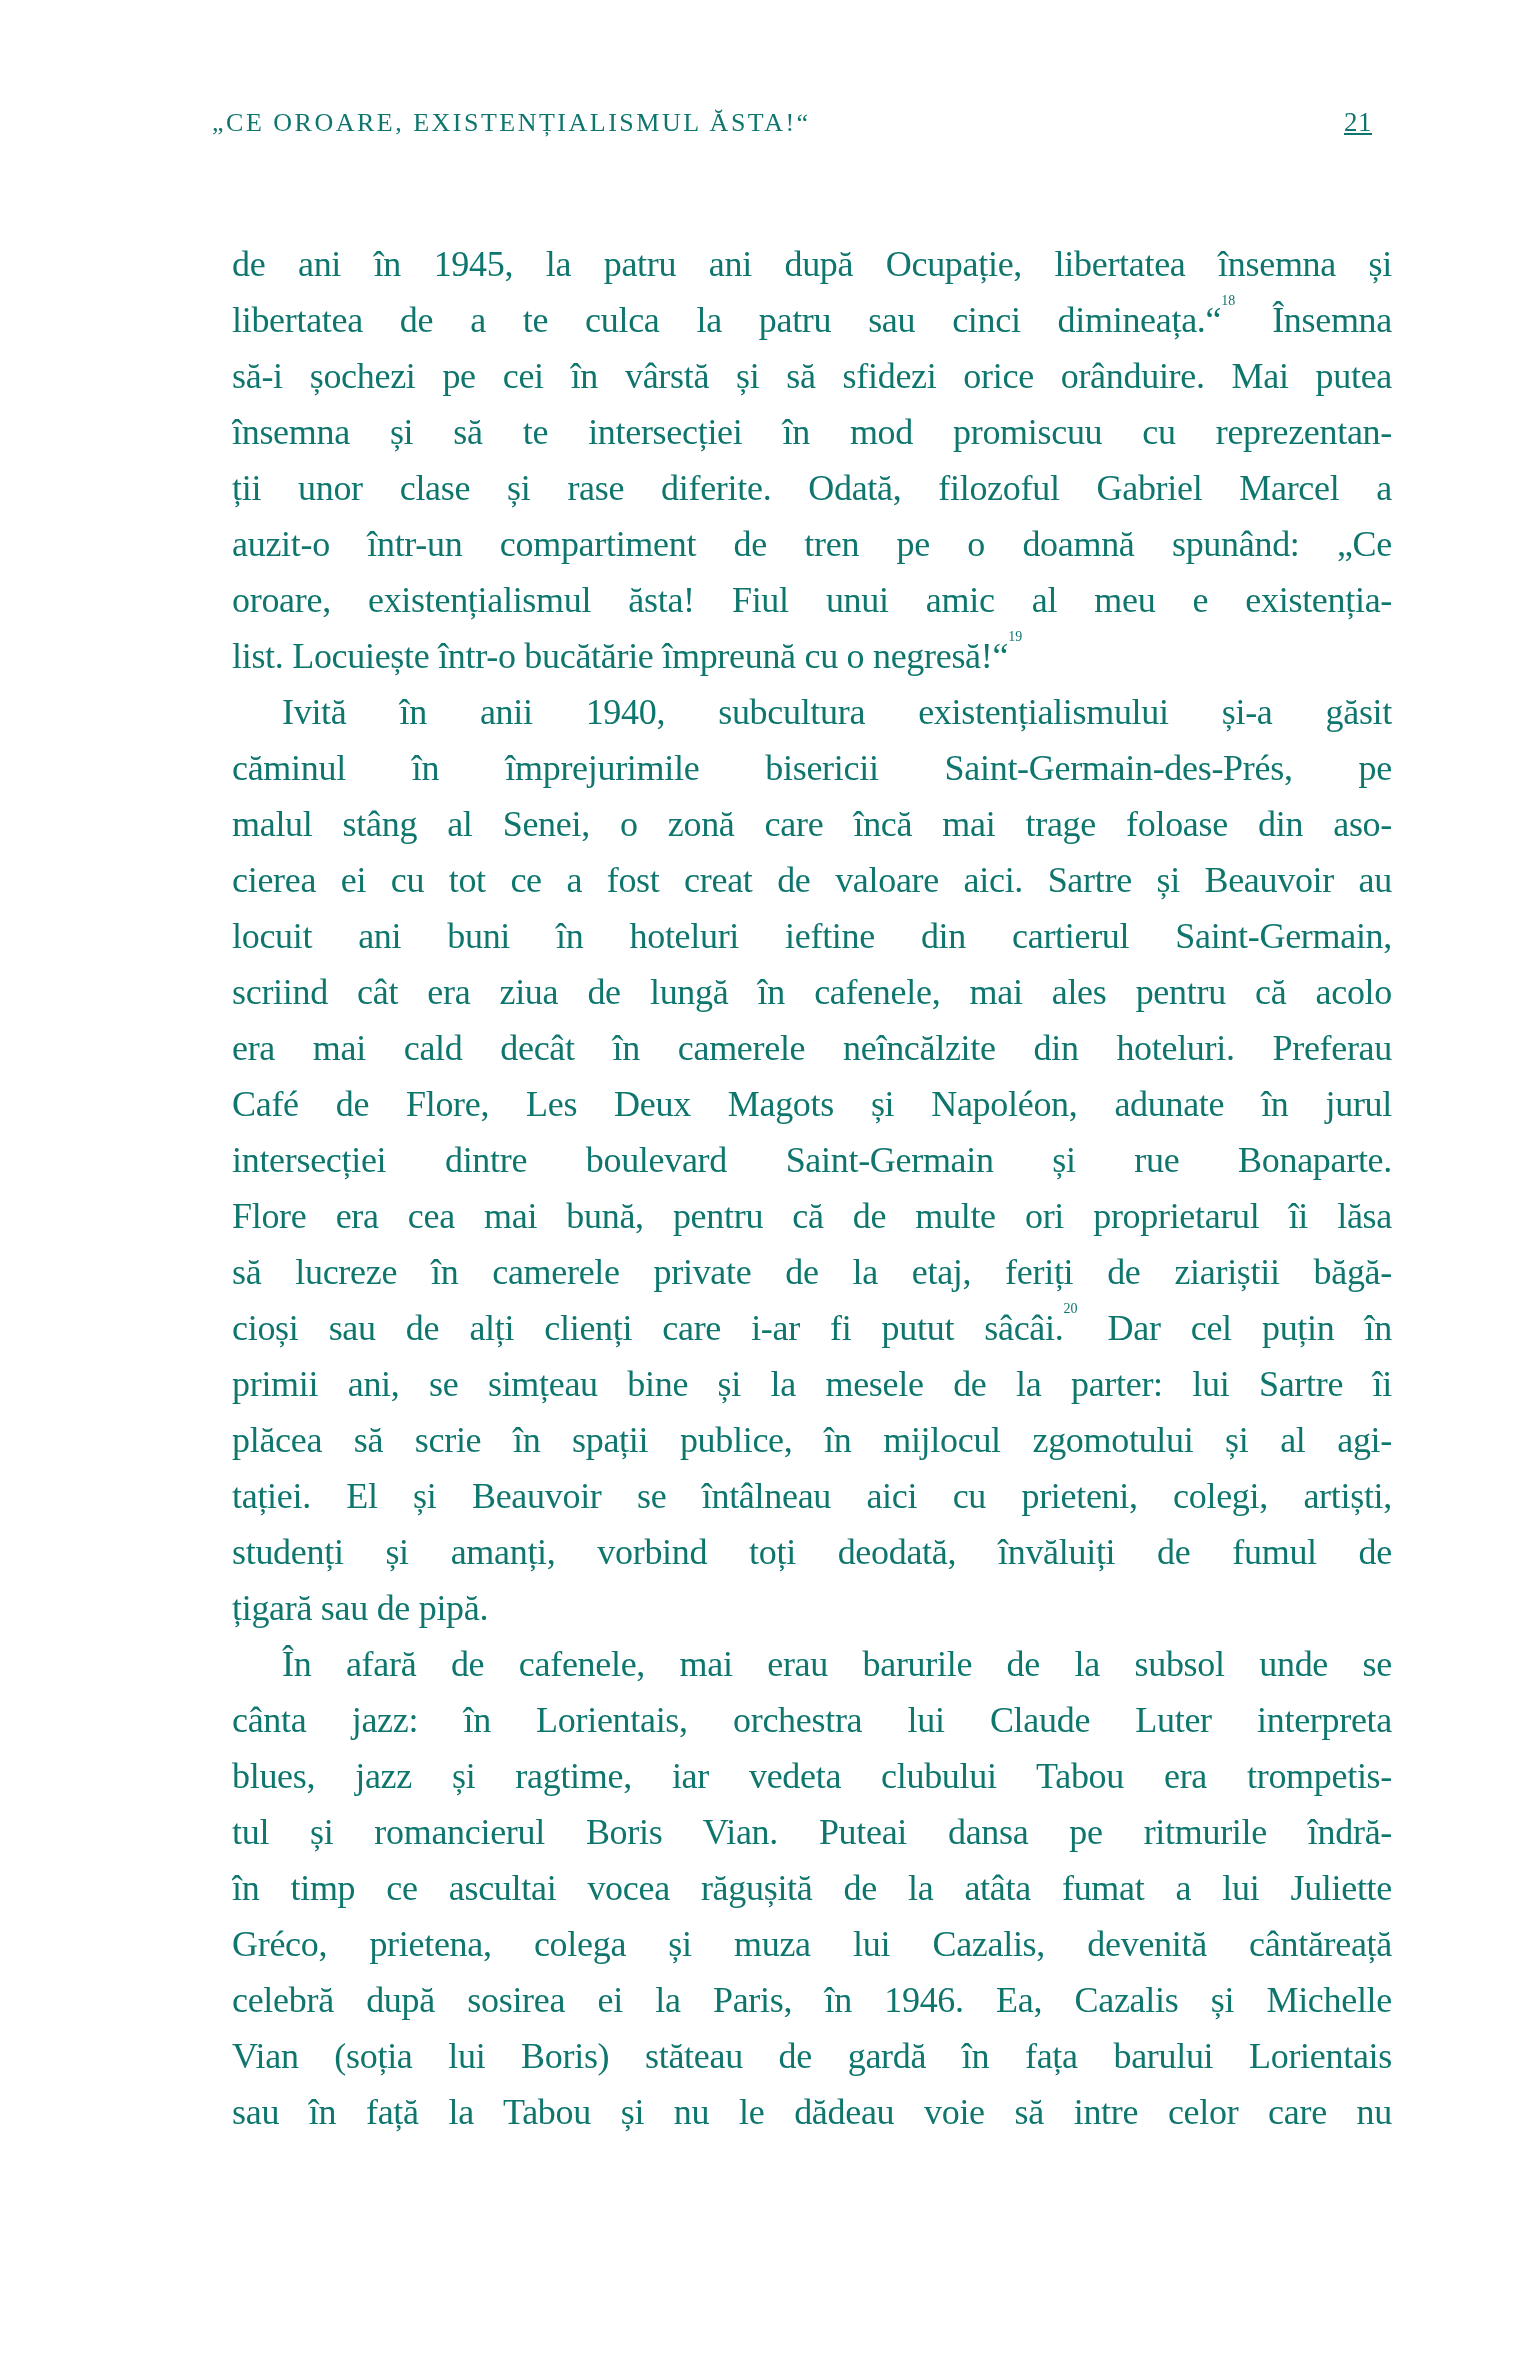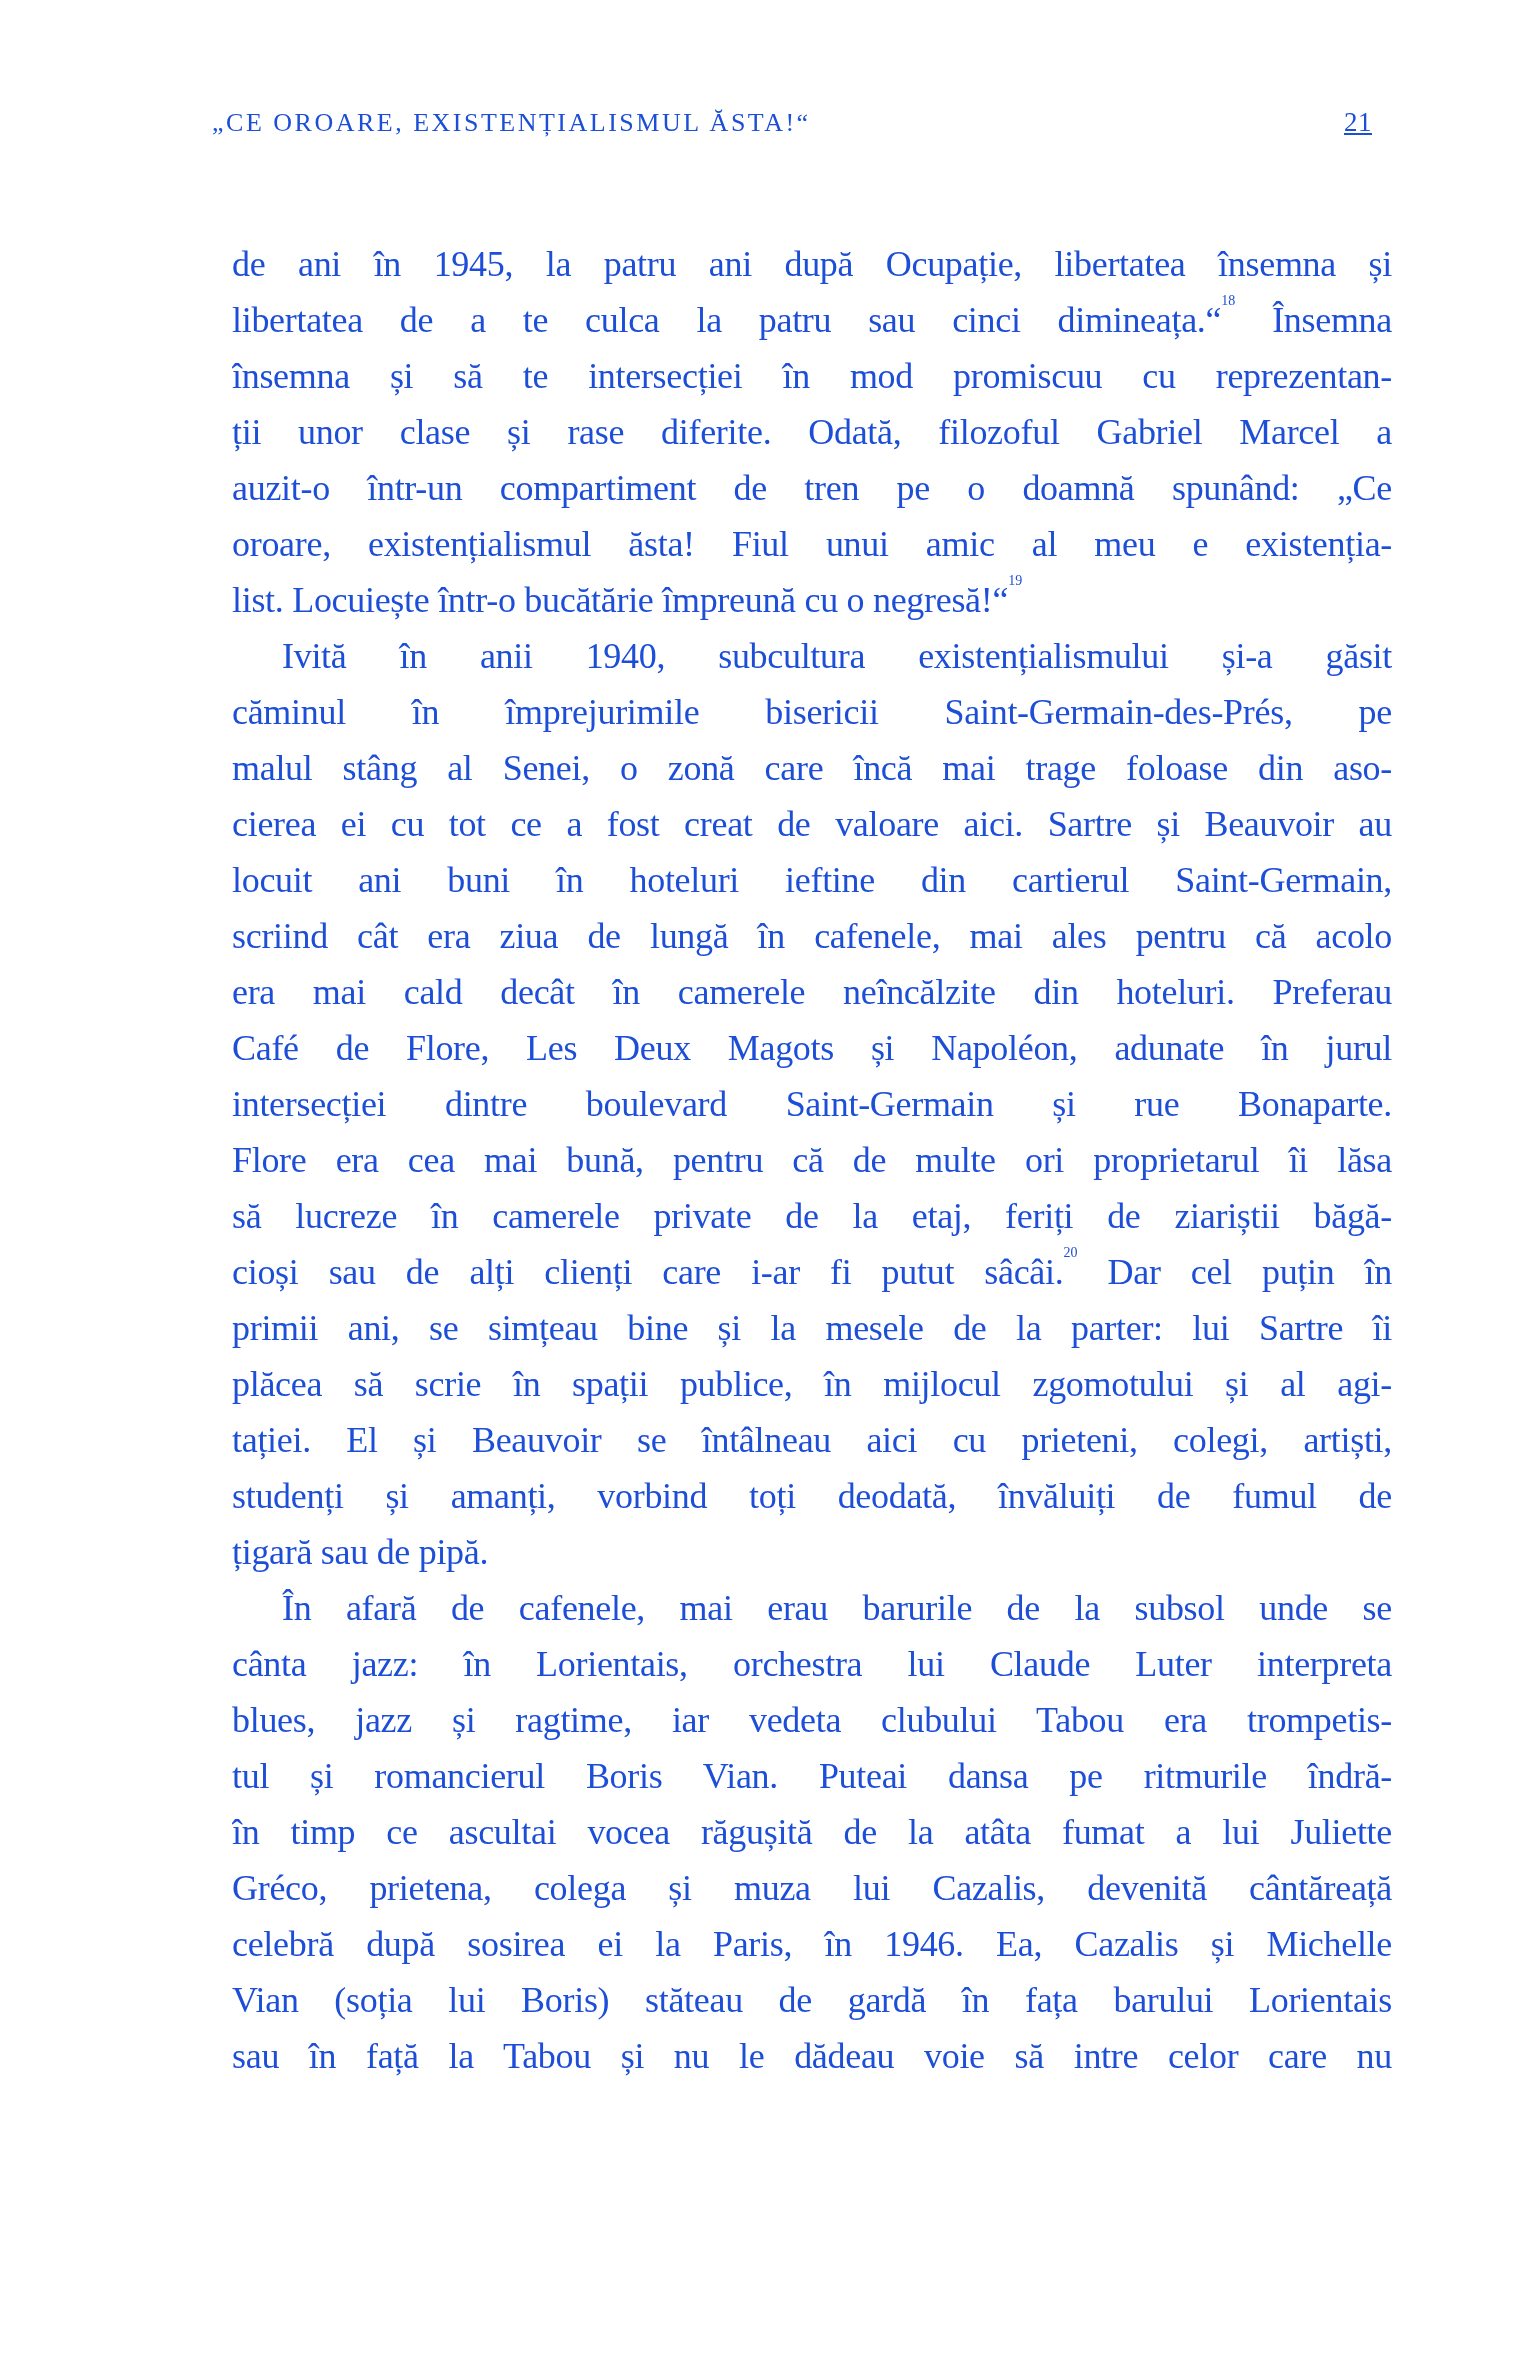--- a/index.html
+++ b/index.html
@@ -6,21 +6,21 @@
     margin: 0;
     padding: 0;
     background: #ffffff;
   }
   .page {
     position: relative;
     width: 1485px;
     height: 2362px;
     background: #ffffff;
     font-family: "Liberation Serif", serif;
-    color: #1d4ed8;
+    color: #0f766e;
     overflow: hidden;
   }
   .header {
     position: absolute;
     top: 108px;
     left: 212px;
     width: 1160px;
     display: flex;
     justify-content: space-between;
     align-items: baseline;
@@ -71,20 +71,21 @@
 <body>
 
 <div class="page">
   <div class="header">
     <span class="header-title">„CE OROARE, EXISTENȚIALISMUL ĂSTA!“</span>
     <span class="page-number">21</span>
   </div>
   <div class="text-block">
       <div class="line">de ani în 1945, la patru ani după Ocupație, libertatea însemna și</div>
       <div class="line">libertatea de a te culca la patru sau cinci dimineața.“<sup>18</sup> Însemna</div>
+      <div class="line">să-i șochezi pe cei în vârstă și să sfidezi orice orânduire. Mai putea</div>
       <div class="line">însemna și să te intersecției în mod promiscuu cu reprezentan-</div>
       <div class="line">ții unor clase și rase diferite. Odată, filozoful Gabriel Marcel a</div>
       <div class="line">auzit-o într-un compartiment de tren pe o doamnă spunând: „Ce</div>
       <div class="line">oroare, existențialismul ăsta! Fiul unui amic al meu e existenția-</div>
       <div class="line para-end">list. Locuiește într-o bucătărie împreună cu o negresă!“<sup>19</sup></div>
       <div class="line indent">Ivită în anii 1940, subcultura existențialismului și-a găsit</div>
       <div class="line">căminul în împrejurimile bisericii Saint-Germain-des-Prés, pe</div>
       <div class="line">malul stâng al Senei, o zonă care încă mai trage foloase din aso-</div>
       <div class="line">cierea ei cu tot ce a fost creat de valoare aici. Sartre și Beauvoir au</div>
       <div class="line">locuit ani buni în hoteluri ieftine din cartierul Saint-Germain,</div>

